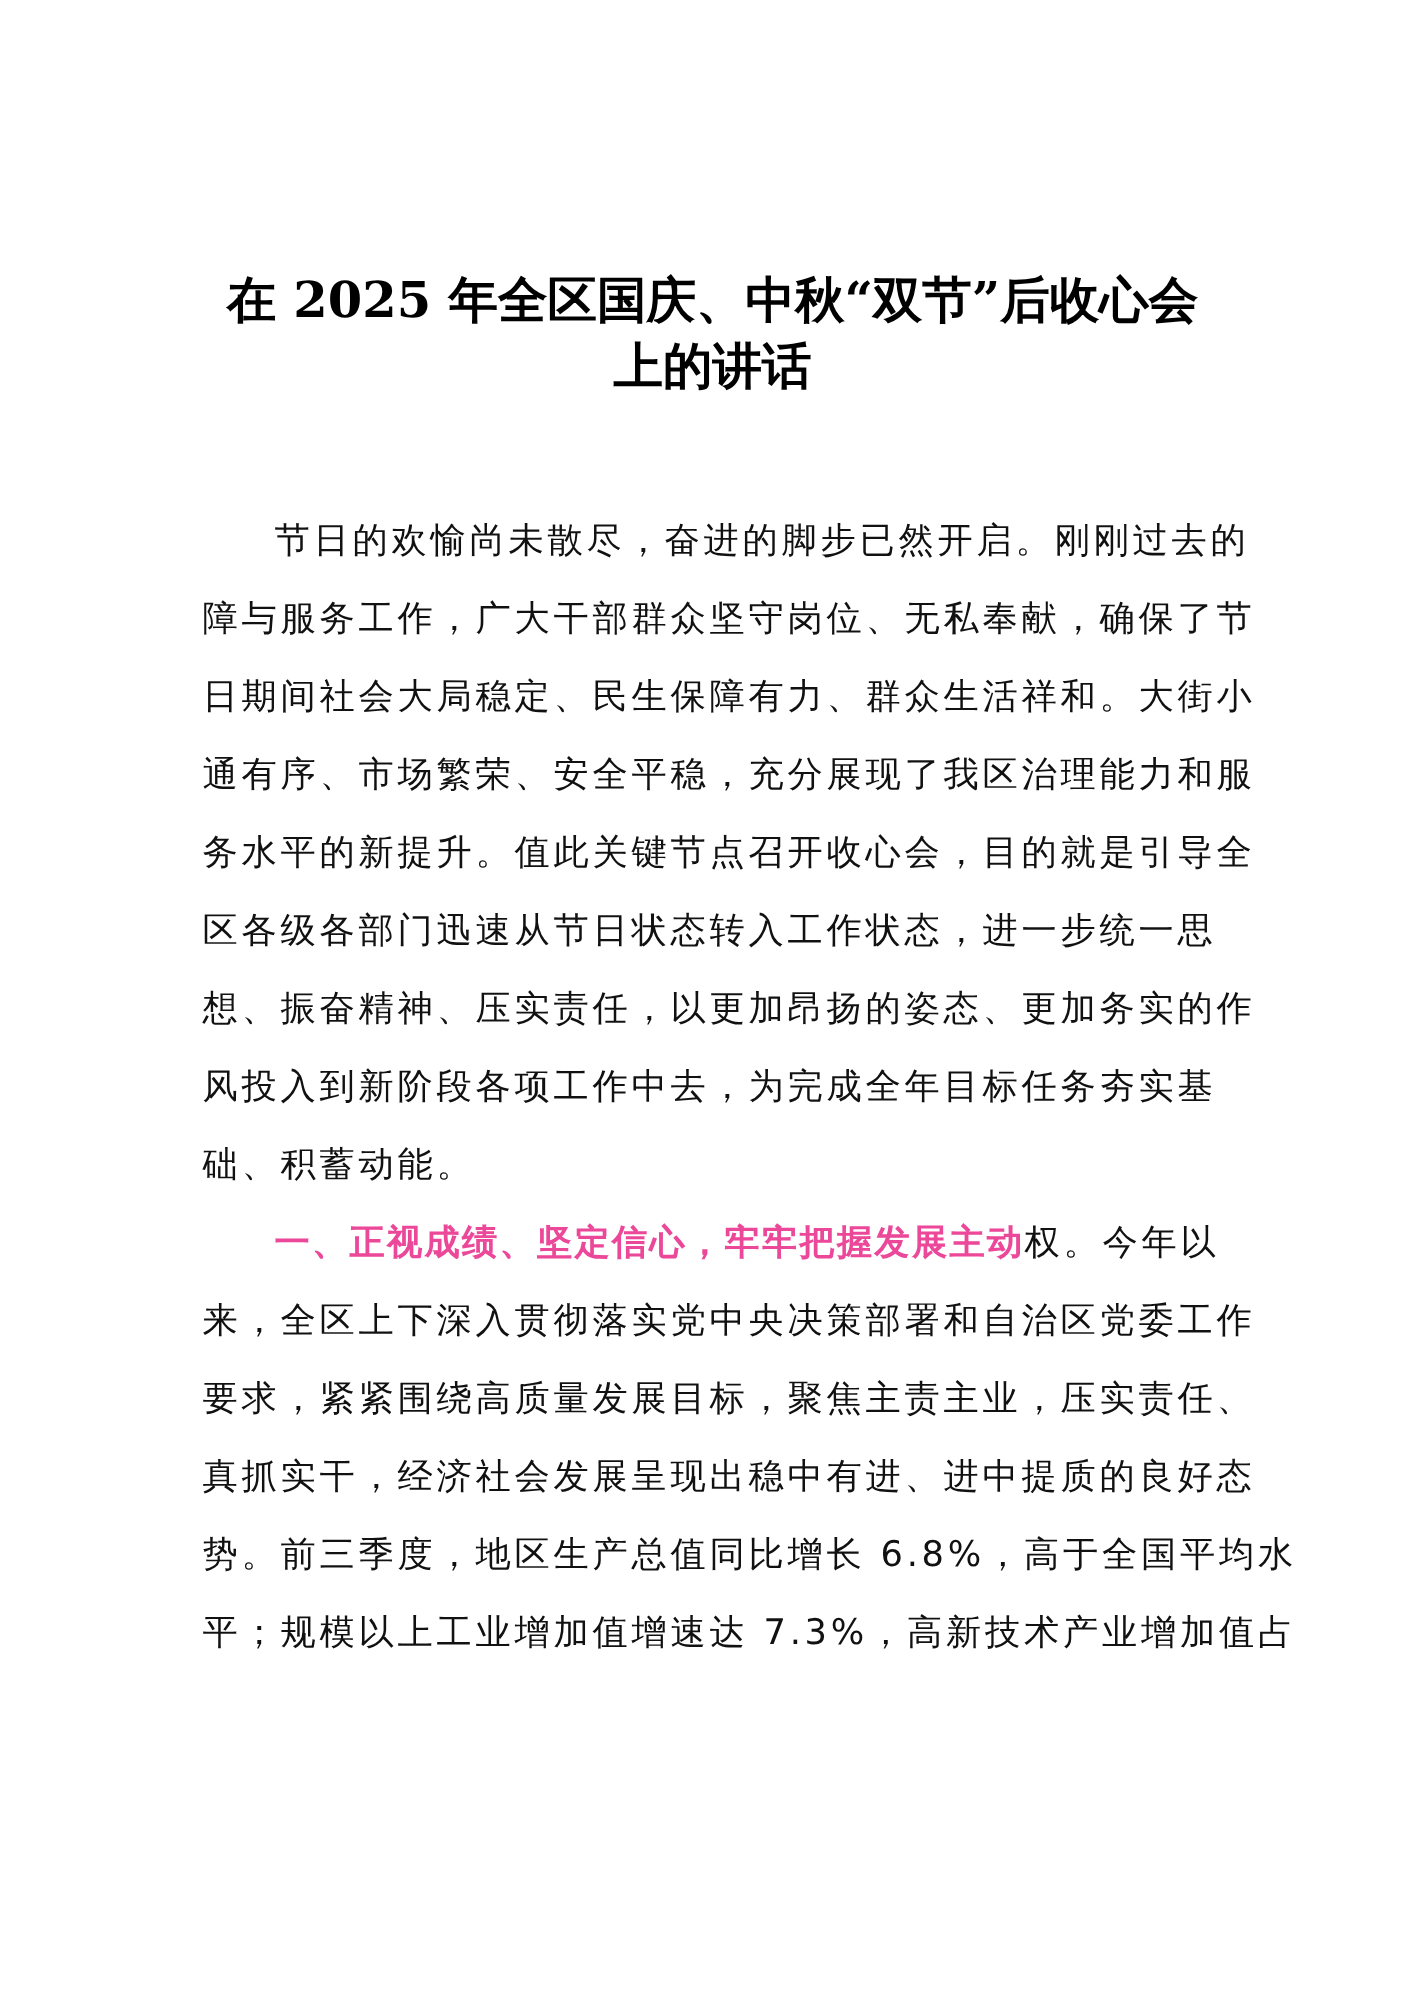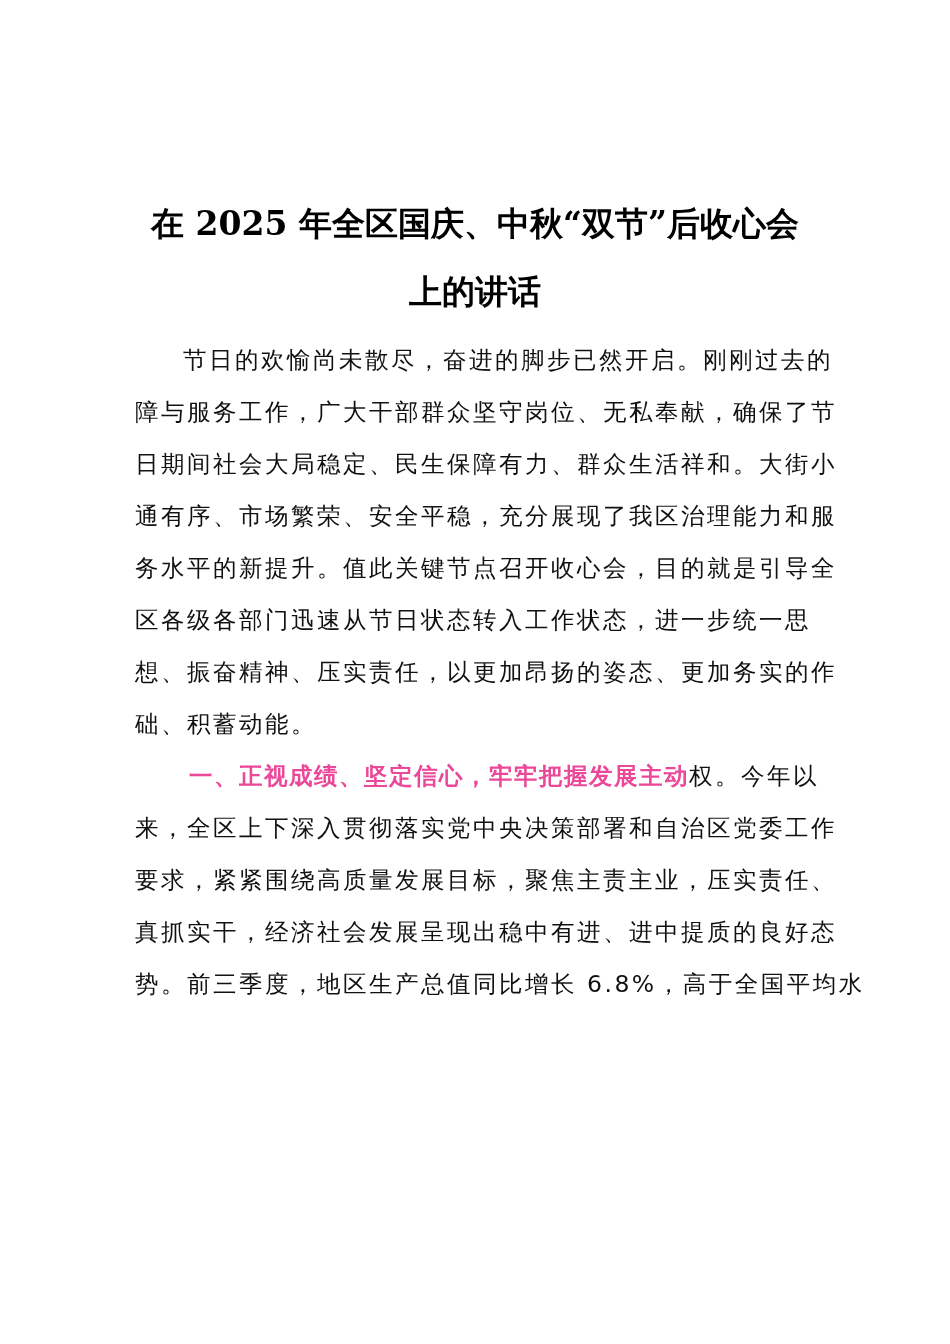--- a/index.html
+++ b/index.html
@@ -5,51 +5,53 @@
   html, body { margin: 0; padding: 0; background: #ffffff; }
   body { width: 950px; height: 1344px; position: relative; overflow: hidden; }
   .page { position: absolute; left: 0; top: 0; width: 950px; height: 1344px; background: #fff; }
   .title {
     position: absolute; left: 120px; width: 710px; top: 178px;
     text-align: center;
     font-family: "DejaVu Serif", "Liberation Serif", serif;
     font-weight: bold; font-size: 33px; line-height: 44px; color: #000;
     letter-spacing: 0px;
   }
-  .title .tline { display: block; white-space: nowrap; margin-top: 24px; }
+  .title .tline { display: block; white-space: nowrap; }
   .body {
     position: absolute; left: 135px; top: 334px; width: 690px;
     font-family: "DejaVu Sans", "Liberation Sans", sans-serif;
     font-size: 23.5px; line-height: 52px; color: #111;
   }
   .line { display: block; white-space: nowrap; height: 52px; letter-spacing: 2.5px; }
-  .line.indent { padding-left: 48px; text-align: center; }
+  .line.indent { padding-left: 48px; }
   .heading-bold { font-weight: bold; color: #ec4899; letter-spacing: 1.5px; }
 </style>
 </head>
 <body>
 
 <div class="page">
   <div class="title">
     <span class="tline">在 2025 年全区国庆、中秋“双节”后收心会</span>
     <span class="tline">上的讲话</span>
   </div>
 
   <div class="body">
     <div>
       <span class="line indent">节日的欢愉尚未散尽，奋进的脚步已然开启。刚刚过去的</span>
       <span class="line">障与服务工作，广大干部群众坚守岗位、无私奉献，确保了节</span>
       <span class="line">日期间社会大局稳定、民生保障有力、群众生活祥和。大街小</span>
       <span class="line">通有序、市场繁荣、安全平稳，充分展现了我区治理能力和服</span>
       <span class="line">务水平的新提升。值此关键节点召开收心会，目的就是引导全</span>
       <span class="line">区各级各部门迅速从节日状态转入工作状态，进一步统一思</span>
       <span class="line">想、振奋精神、压实责任，以更加昂扬的姿态、更加务实的作</span>
+      <span class="line">风投入到新阶段各项工作中去，为完成全年目标任务夯实基</span>
       <span class="line">础、积蓄动能。</span>
     </div>
     <div>
       <span class="line indent"><span class="heading-bold">一、正视成绩、坚定信心，牢牢把握发展主动</span><span>权。今年以</span></span>
       <span class="line">来，全区上下深入贯彻落实党中央决策部署和自治区党委工作</span>
       <span class="line">要求，紧紧围绕高质量发展目标，聚焦主责主业，压实责任、</span>
       <span class="line">真抓实干，经济社会发展呈现出稳中有进、进中提质的良好态</span>
       <span class="line">势。前三季度，地区生产总值同比增长 6.8%，高于全国平均水</span>
+      <span class="line">平；规模以上工业增加值增速达 7.3%，高新技术产业增加值占</span>
     </div>
   </div>
 </div>
 
 </body></html>

